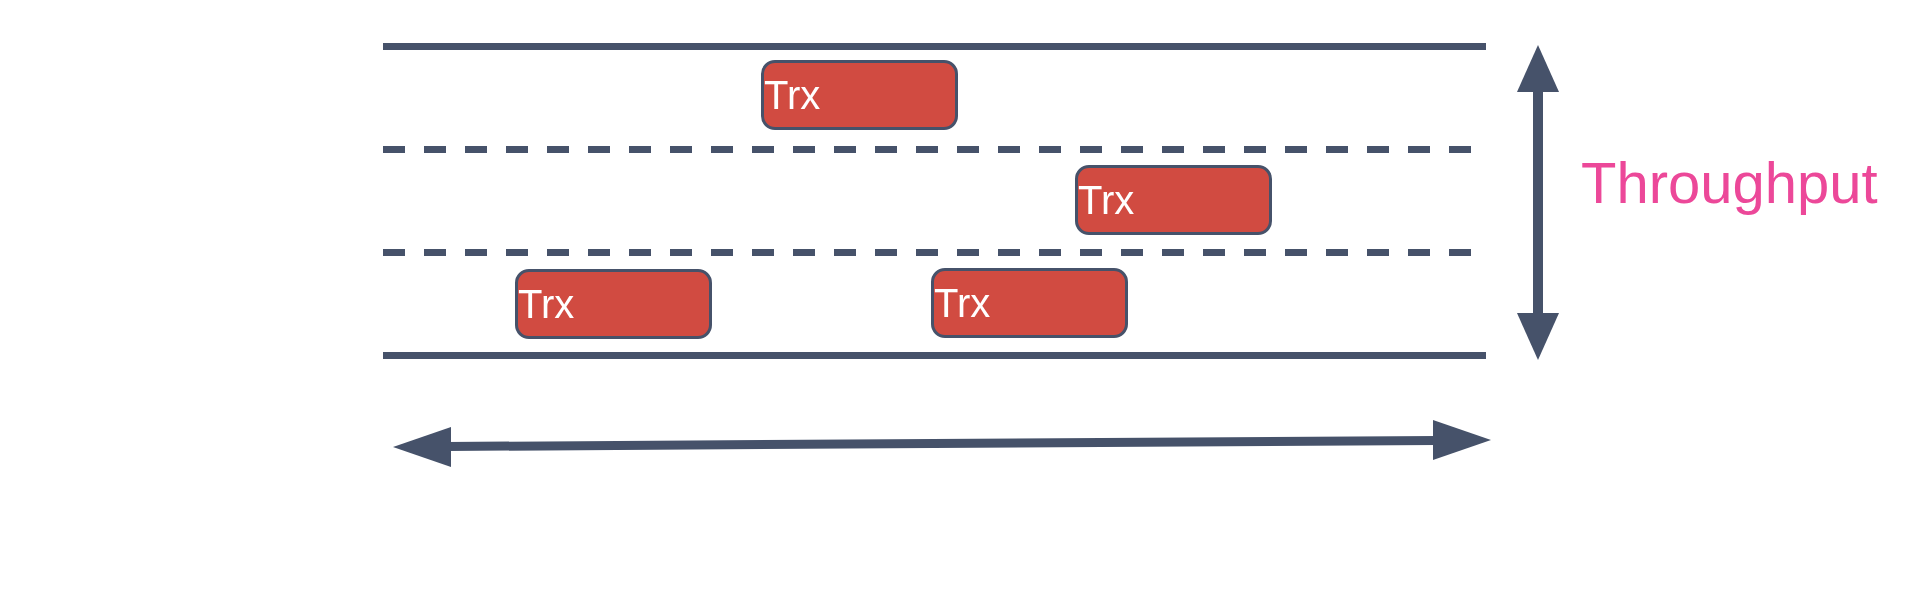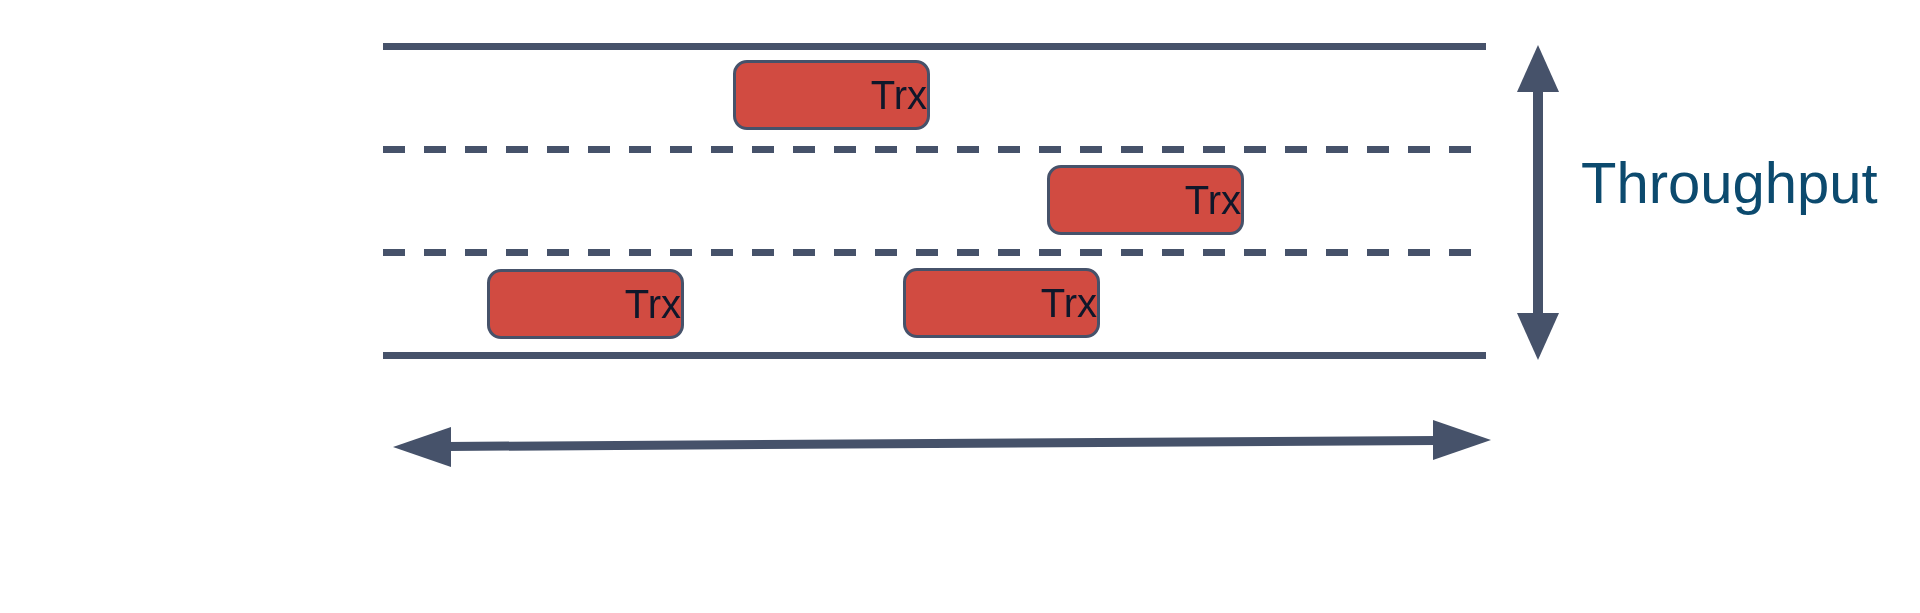--- a/index.html
+++ b/index.html
@@ -33,44 +33,45 @@
 
   
   .trx {
     position: absolute;
     width: 197px;
     height: 70px;
     box-sizing: border-box;
     background: #D14B41;
     border: 3px solid #46526A;
     border-radius: 14px;
-    color: #0f172a;
+    color: #ffffff;
     font-size: 40px;
     line-height: 64px;
-    text-align: right;
+    text-align: left;
     user-select: none;
+    margin-left: 28px;
   }
   .trx-top          { left: 733px;  top: 60px;  }
   .trx-middle       { left: 1047px; top: 165px; }
   .trx-bottom-left  { left: 487px;  top: 269px; }
   .trx-bottom-right { left: 903px;  top: 268px; }
 
   
   .arrows {
     position: absolute;
     left: 0; top: 0;
     width: 1920px;
     height: 613px;
     pointer-events: none;
   }
 
   
   .axis-label {
     position: absolute;
-    color: #0c4a6e;
+    color: #ec4899;
     font-size: 58px;
     line-height: 1.15;
     white-space: nowrap;
   }
   .label-throughput { left: 1581px; top: 150px; }
   .label-time       { left: 702px;  top: 510px; }
 </style>
 </head>
 <body>
 

